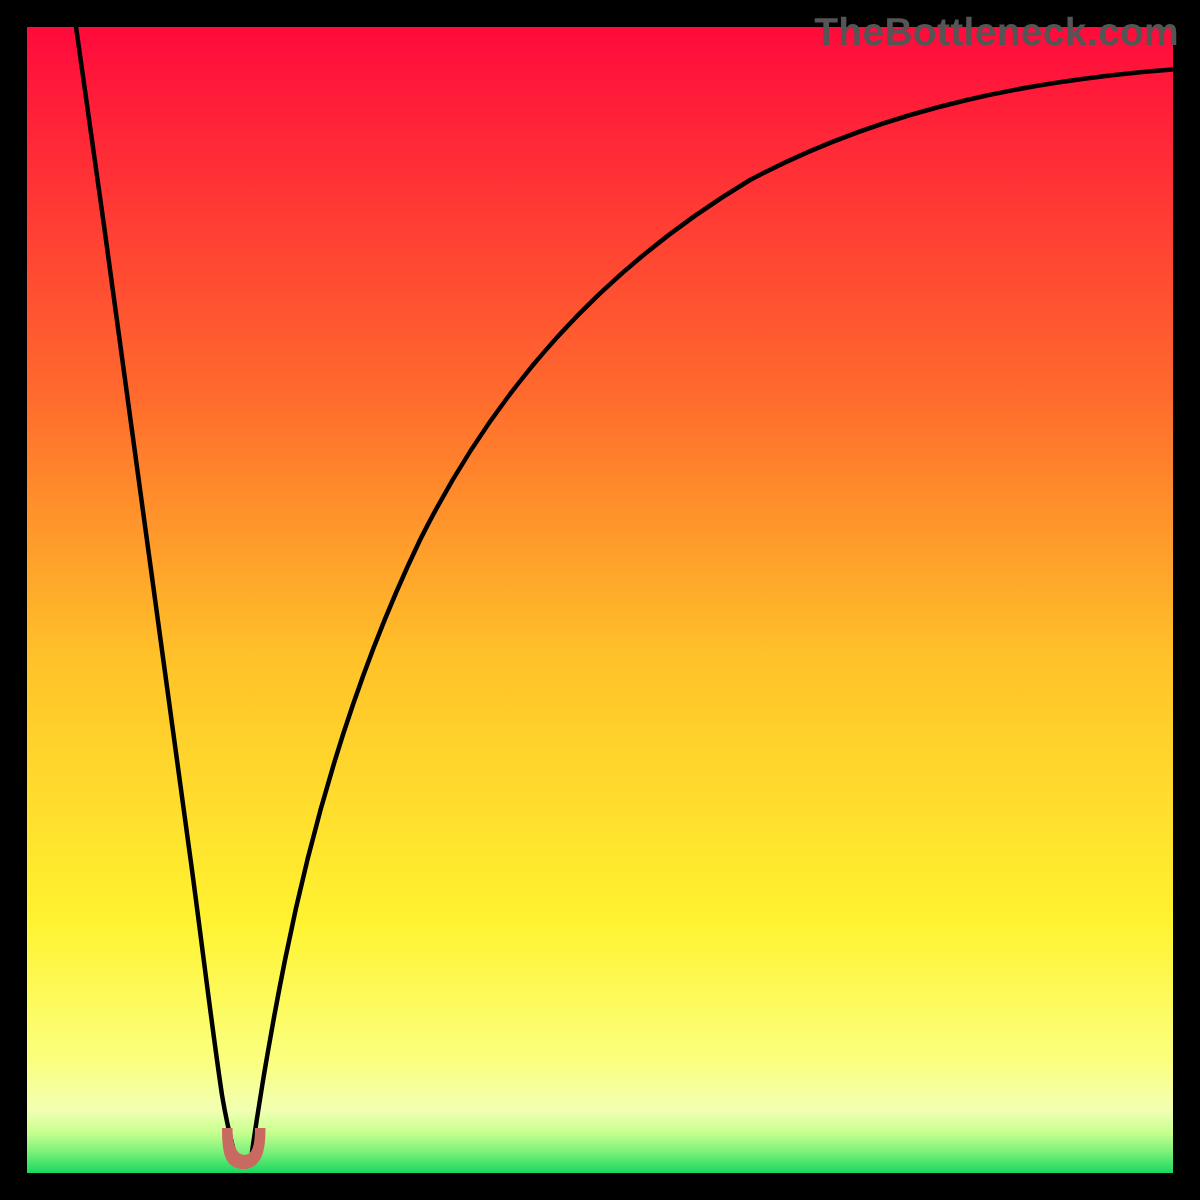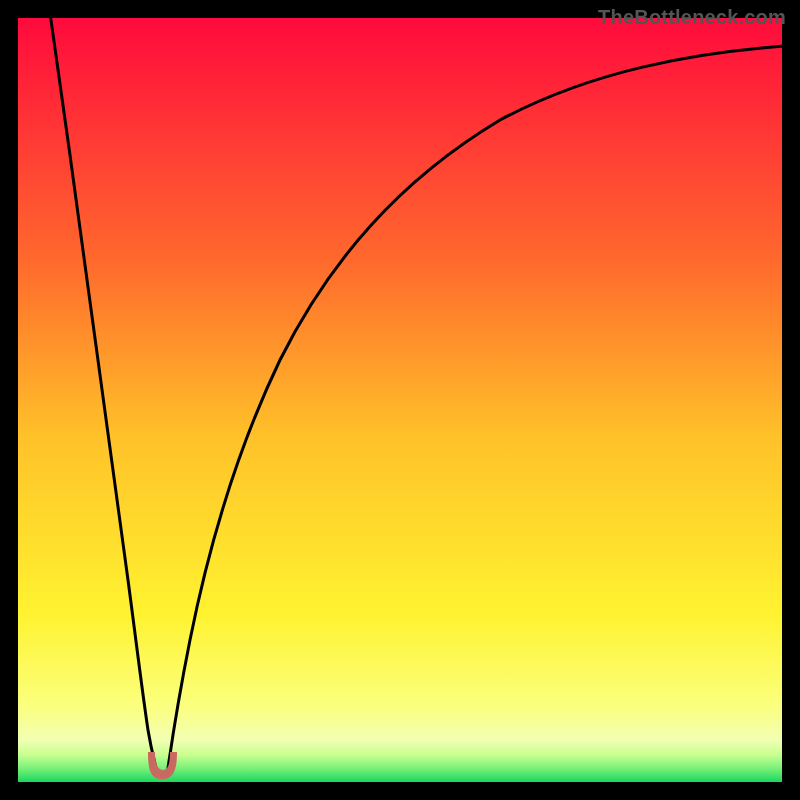--- a/index.html
+++ b/index.html
@@ -1,18 +1,18 @@
 <!DOCTYPE html>
 <html><head>
 <meta charset="utf-8">
 <style>
 html,body{margin:0;padding:0;width:800px;height:800px;overflow:hidden}
 body{position:relative}
 svg{display:block;position:absolute;top:0;left:0}
-.watermark{position:absolute;top:6px;right:14px;font-family:Arial,Helvetica,sans-serif;font-size:20px;font-weight:600;color:#555;letter-spacing:.2px}
+.watermark{position:absolute;top:6px;right:14px;font-family:Arial,Helvetica,sans-serif;font-size:26px;font-weight:600;color:#555;letter-spacing:.2px}
 </style>
 </head>
 <body>
 
 <svg width="800" height="800" viewBox="0 0 800 800">
   <defs>
     <linearGradient id="bg" x1="0" y1="0" x2="0" y2="1">
       <stop offset="0%" stop-color="#ff0a3c"></stop>
       <stop offset="32%" stop-color="#ff6a2d"></stop>
       <stop offset="55%" stop-color="#ffc229"></stop>

